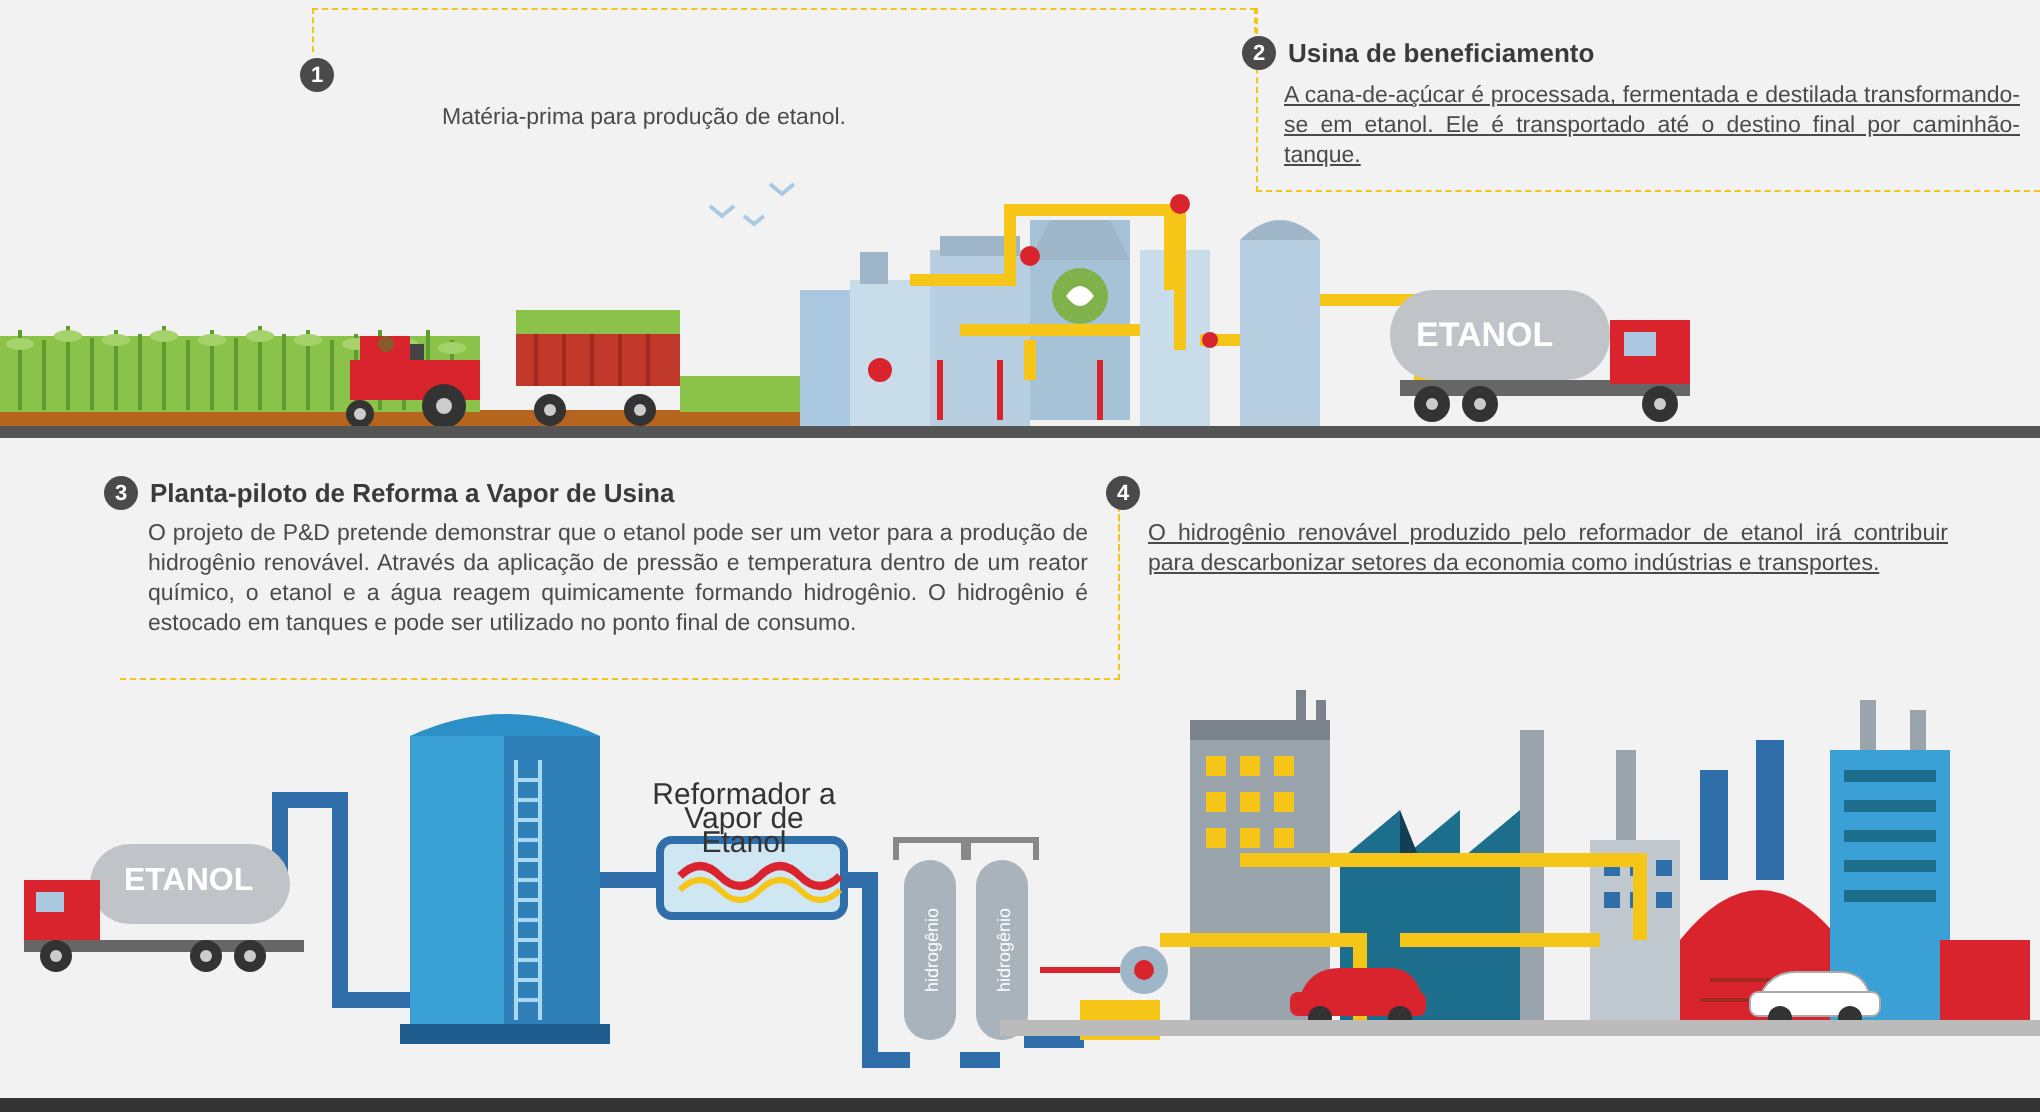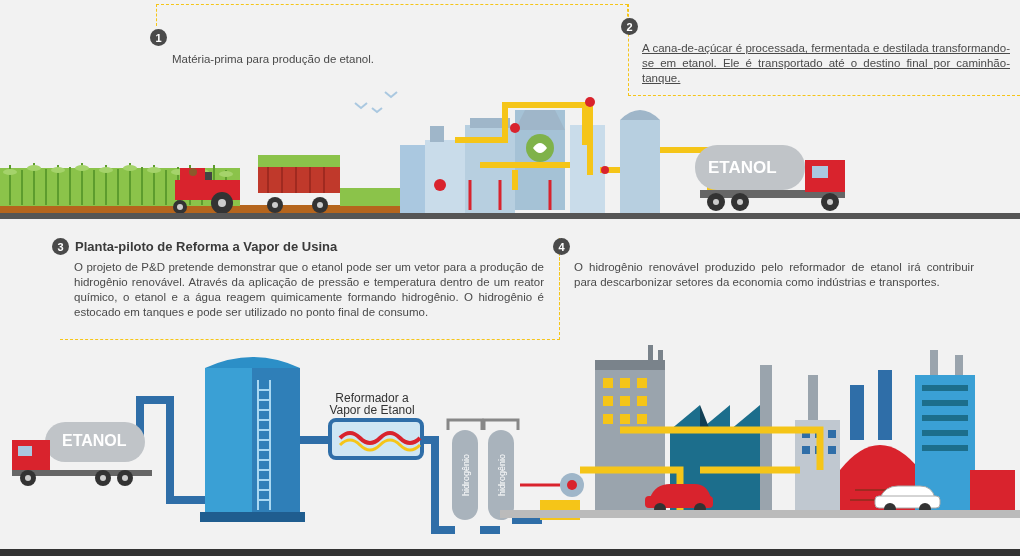--- a/index.html
+++ b/index.html
@@ -1,54 +1,55 @@
 <!DOCTYPE html>
 <html><head>
 <meta charset="utf-8">
 <style>
   * { box-sizing: border-box; margin: 0; padding: 0; }
   html, body { width: 1020px; height: 556px; overflow: hidden; background: #f2f2f2; }
   body { position: relative; font-family: "Liberation Sans", sans-serif; color: #4a4a4a; }
   .abs { position: absolute; }
   .step-title { position: absolute; font-weight: bold; font-size: 13px; color: #3a3a3a; display: flex; align-items: center; gap: 6px; }
   .step-num { width: 17px; height: 17px; border-radius: 50%; background: #4a4a4a; color: #fff; font-size: 11px; font-weight: bold; display: inline-flex; align-items: center; justify-content: center; }
-  .step-desc { position: absolute; font-size: 11.5px; line-height: 15px; color: #4a4a4a; }
+  .step-desc { position: absolute; font-size: 11.5px; line-height: 15px; color: #4a4a4a; text-align: center; }
   .justify { text-align: justify; }
   .dash { position: absolute; border: 1.5px dashed #f5c518; }
   .ground { position: absolute; height: 6px; background: #4a4a4a; }
-  .label-small { position: absolute; font-size: 12px; color: #333; text-align: center; line-height: 12px; }
+  .label-small { position: absolute; font-size: 15px; color: #333; text-align: center; line-height: 12px; }
 </style>
 </head>
 <body>
 
 <div class="dash" style="left:156px; top:4px; width:472px; height:22px; border-bottom:none;"></div>
 <div class="dash" style="left:628px; top:4px; width:392px; height:92px; border-right:none; border-top:none;"></div>
 <div class="dash" style="left:60px; top:238px; width:500px; height:102px; border-left:none; border-top:none;"></div>
 <div class="dash" style="left:559px; top:242px; width:1px; height:98px; border-right:none; border-top:none; border-bottom:none;"></div>
 
 <div class="step-title" style="left:150px; top:29px;">
   <span class="step-num">1</span>
 </div>
 <div class="step-desc" style="left:172px; top:52px; width:300px;">Matéria-prima para produção de etanol.</div>
 
 <div class="step-title" style="left:621px; top:18px;">
   <span class="step-num">2</span>
+  <span>Usina de beneficiamento</span>
 </div>
 <div class="step-desc justify" style="left:642px; top:41px; width:368px;text-decoration:underline;">A cana-de-açúcar é processada, fermentada e destilada transformando-se em etanol. Ele é transportado até o destino final por caminhão-tanque.</div>
 
 <div class="step-title" style="left:52px; top:238px;">
   <span class="step-num">3</span>
   <span>Planta-piloto de Reforma a Vapor de Usina</span>
 </div>
 <div class="step-desc justify" style="left:74px; top:260px; width:470px;">O projeto de P&amp;D pretende demonstrar que o etanol pode ser um vetor para a produção de hidrogênio renovável. Através da aplicação de pressão e temperatura dentro de um reator químico, o etanol e a água reagem quimicamente formando hidrogênio. O hidrogênio é estocado em tanques e pode ser utilizado no ponto final de consumo.</div>
 
 <div class="step-title" style="left:553px; top:238px;">
   <span class="step-num">4</span>
 </div>
-<div class="step-desc justify" style="left:574px; top:260px; width:400px;">O hidrogênio renovável produzido pelo reformador de etanol irá contribuir para descarbonizar setores da economia como indústrias e transportes.</div>
+<div class="step-desc justify" style="left:574px; top:260px; width:400px;text-decoration:underline;">O hidrogênio renovável produzido pelo reformador de etanol irá contribuir para descarbonizar setores da economia como indústrias e transportes.</div>
 
 <svg class="abs" style="left:0; top:80px;" width="1020" height="140" viewBox="0 80 1020 140">
 
   <g stroke="#aac8e0" stroke-width="2" fill="none">
     <path d="M355 103 l6 5 l6 -5"></path>
       <path d="M372 108 l5 4 l5 -4"></path>
       <path d="M385 92 l6 5 l6 -5"></path>
   </g>
 
   <rect x="0" y="205" width="400" height="8" fill="#b5651d"></rect>

